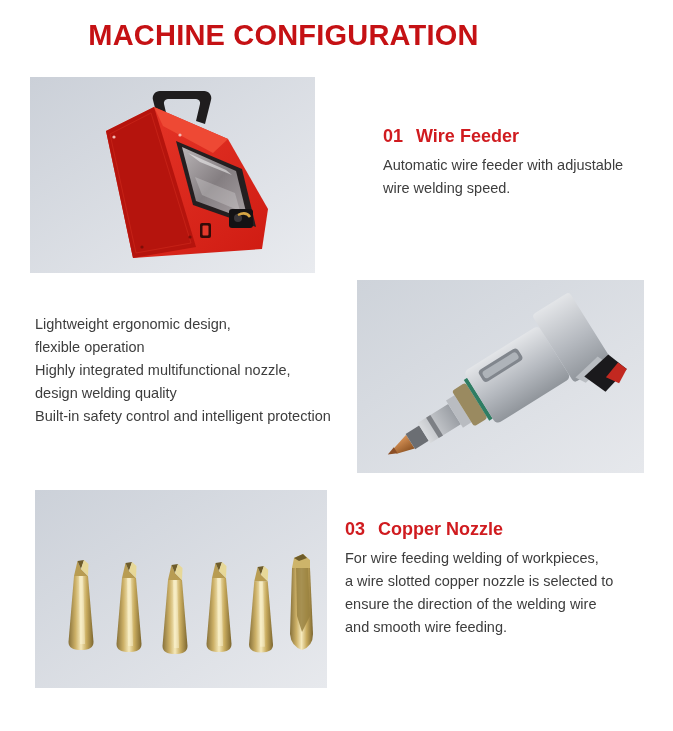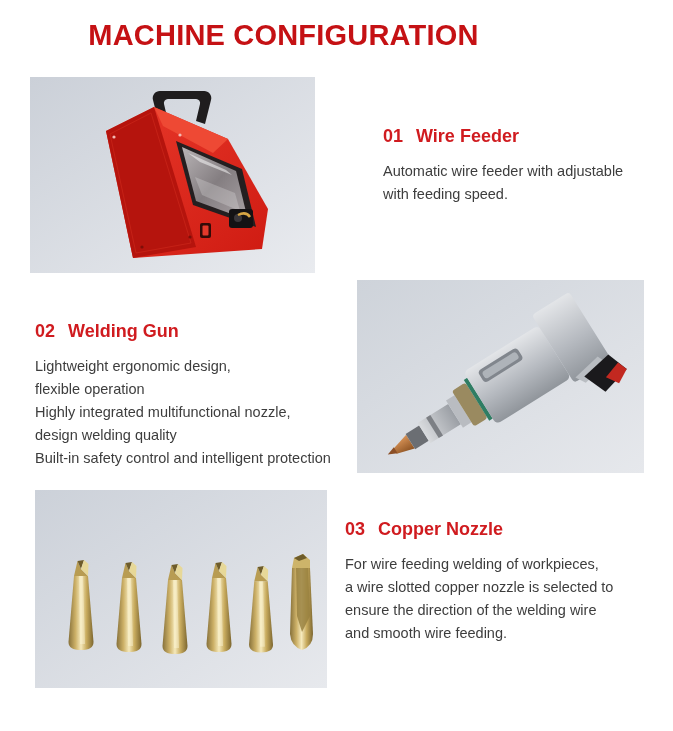--- a/index.html
+++ b/index.html
@@ -21,21 +21,21 @@
   .photo svg{display:block;width:100%;height:100%;}
 
   .text-block{position:absolute;}
   .section-heading{
     font-size:18px;font-weight:bold;color:#D01B1F;line-height:24px;
     white-space:nowrap;
     margin-top:12px;
   }
   .section-heading .num{margin-right:13px;}
   .section-body{
-    margin-top:12px;font-size:14.5px;line-height:23px;color:#3D3D3D;
+    margin-top:6px;font-size:14.5px;line-height:23px;color:#3D3D3D;
     white-space:nowrap;
   }
 
   
   .photo-1{left:30px;top:77px;width:285px;height:196px;}
   .text-1{left:383px;top:112px;}
   .text-2{left:35px;top:307px;}
   .photo-2{left:357px;top:280px;width:287px;height:193px;}
   .photo-3{left:35px;top:490px;width:292px;height:198px;}
   .text-3{left:345px;top:505px;}
@@ -85,28 +85,25 @@
       <circle cx="160" cy="160" r="1.6" fill="#7e0e08"></circle>
     </svg>
   </div>
 
   <div class="text-block text-1">
     <div class="section-heading">
       <span class="num">01</span><span>Wire Feeder</span>
     </div>
     <div class="section-body">
       <div>Automatic wire feeder with adjustable</div>
-      <div>with feeding speed.</div>
+      <div>wire welding speed.</div>
     </div>
   </div>
 
   <div class="text-block text-2">
-    <div class="section-heading">
-      <span class="num">02</span><span>Welding Gun</span>
-    </div>
     <div class="section-body">
       <div>Lightweight ergonomic design,</div>
       <div>flexible operation</div>
       <div>Highly integrated multifunctional nozzle,</div>
       <div>design welding quality</div>
       <div>Built-in safety control and intelligent protection</div>
     </div>
   </div>
 
   <div class="photo photo-2">

